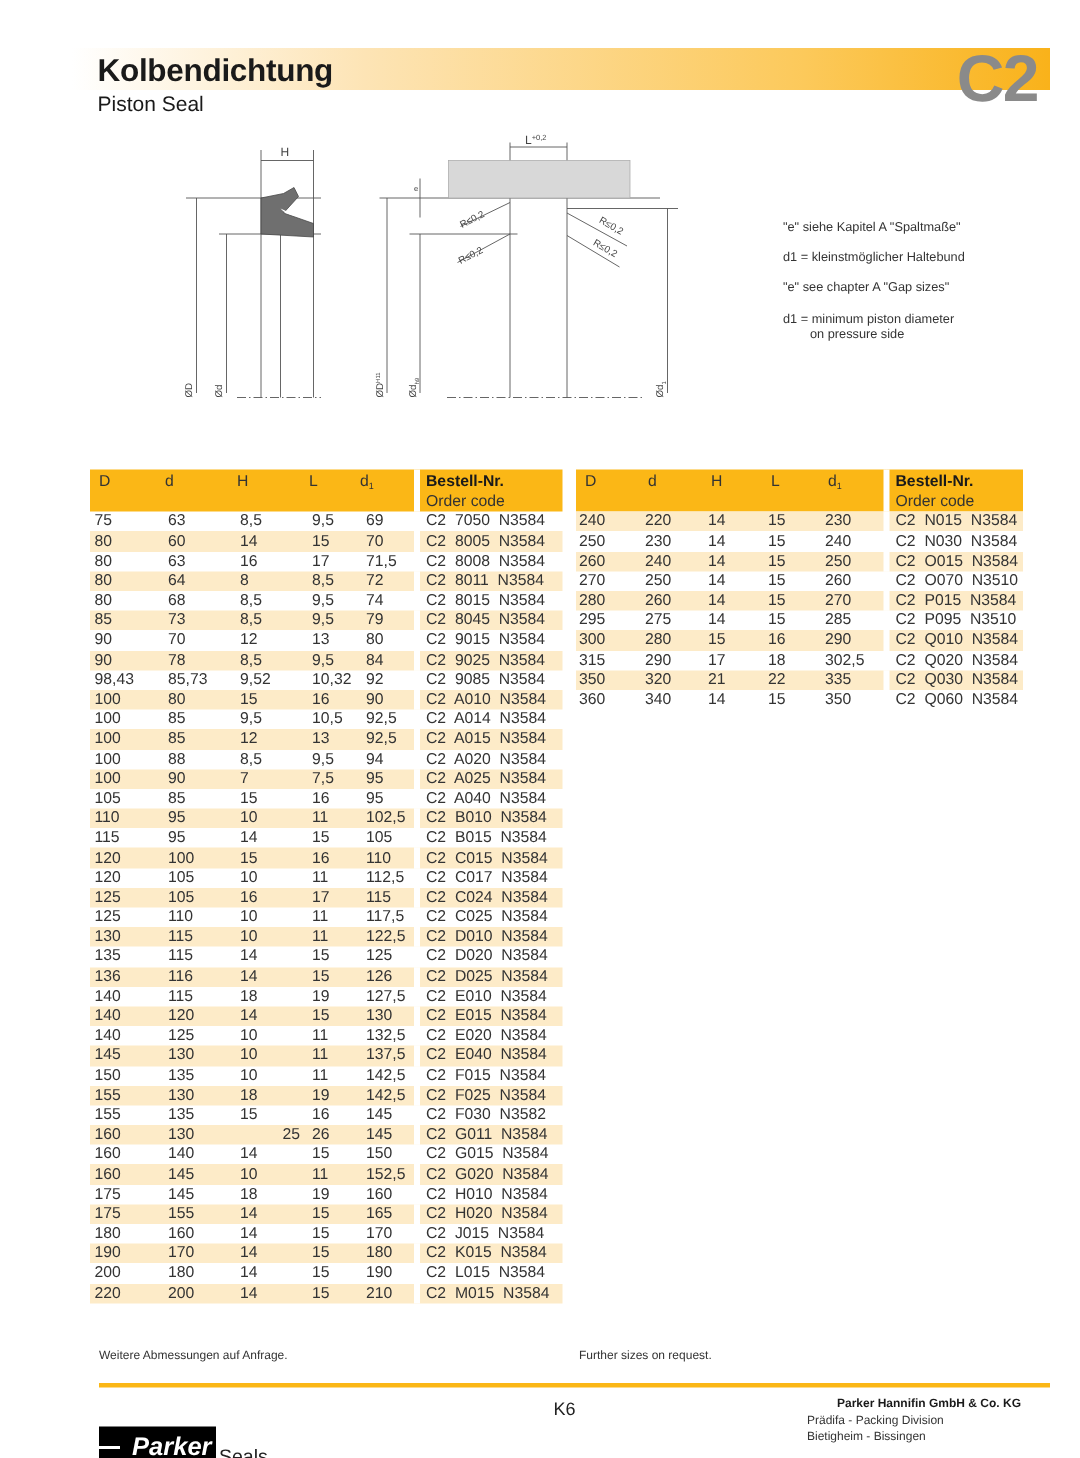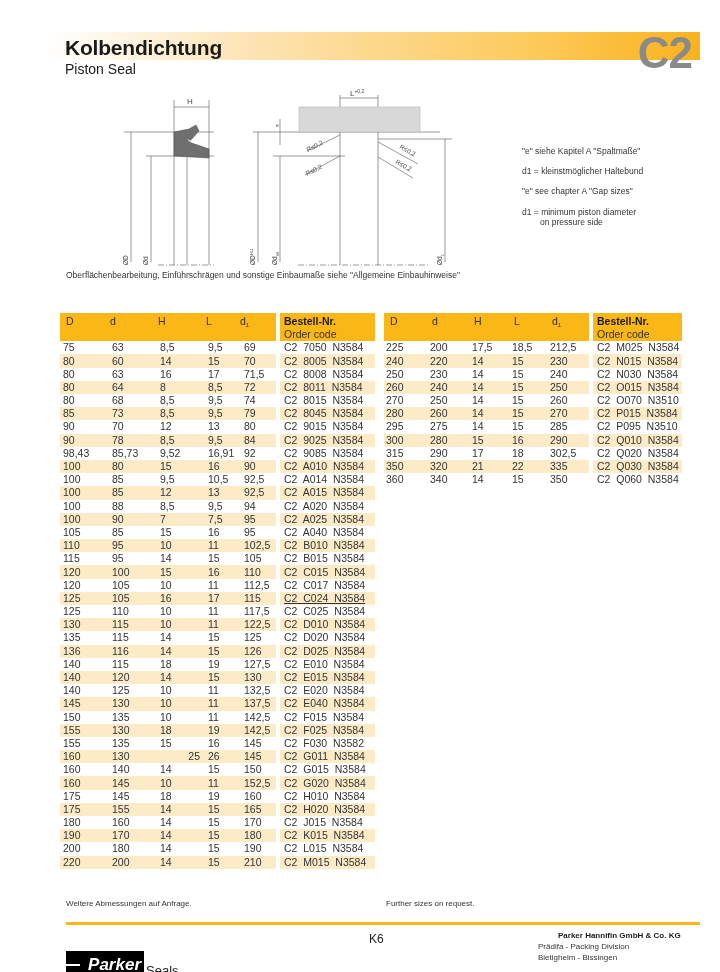--- a/index.html
+++ b/index.html
@@ -107,21 +107,20 @@
 
 <div class="notes">
   <div>"e" siehe Kapitel A "Spaltmaße"</div>
   <div>d1 = kleinstmöglicher Haltebund</div>
   <div>"e" see chapter  A "Gap sizes"</div>
   <div style="margin-bottom:0">d1 = minimum piston diameter</div>
   <div class="indent">on pressure side</div>
 </div>
 
 <div class="install-note">
-  <div>Oberflächenbearbeitung, Einführschrägen und sonstige Einbaumaße siehe "Allgemeine Einbauhinweise"</div>
 </div>
 
 <table class="seal" id="tbl-left">
   <colgroup>
       <col class="c1">
       <col class="c2">
       <col class="c3">
       <col class="c4">
       <col class="c5">
       <col class="c6">
@@ -198,21 +197,21 @@
         <td style="padding-left: 8px;">78</td>
         <td style="padding-left: 8px;">8,5</td>
         <td style="padding-left: 8px;">9,5</td>
         <td style="padding-left: 4px;">84</td>
         <td class="code" style="white-space: pre;">C2  9025  N3584</td>
       </tr>
       <tr>
         <td style="padding-left: 3px;">98,43</td>
         <td style="padding-left: 8px;">85,73</td>
         <td style="padding-left: 8px;">9,52</td>
-        <td style="padding-left: 8px;">16,91</td>
+        <td style="padding-left: 8px;">10,32</td>
         <td style="padding-left: 4px;">92</td>
         <td class="code" style="white-space: pre;">C2  9085  N3584</td>
       </tr>
       <tr class="alt">
         <td style="padding-left: 3px;">100</td>
         <td style="padding-left: 8px;">80</td>
         <td style="padding-left: 8px;">15</td>
         <td style="padding-left: 8px;">16</td>
         <td style="padding-left: 4px;">90</td>
         <td class="code" style="white-space: pre;">C2  A010  N3584</td>
@@ -288,21 +287,21 @@
         <td style="padding-left: 8px;">11</td>
         <td style="padding-left: 4px;">112,5</td>
         <td class="code" style="white-space: pre;">C2  C017  N3584</td>
       </tr>
       <tr class="alt">
         <td style="padding-left: 3px;">125</td>
         <td style="padding-left: 8px;">105</td>
         <td style="padding-left: 8px;">16</td>
         <td style="padding-left: 8px;">17</td>
         <td style="padding-left: 4px;">115</td>
-        <td class="code" style="white-space: pre; text-decoration: underline;">C2  C024  N3584</td>
+        <td class="code" style="white-space: pre;">C2  C024  N3584</td>
       </tr>
       <tr>
         <td style="padding-left: 3px;">125</td>
         <td style="padding-left: 8px;">110</td>
         <td style="padding-left: 8px;">10</td>
         <td style="padding-left: 8px;">11</td>
         <td style="padding-left: 4px;">117,5</td>
         <td class="code" style="white-space: pre;">C2  C025  N3584</td>
       </tr>
       <tr class="alt">
@@ -473,28 +472,20 @@
     <tr>
       <th class="pad-l">D</th>
       <th class="pad-l">d</th>
       <th class="pad-l">H</th>
       <th class="pad-l">L</th>
       <th class="pad-l"><span>d</span><span class="sub">1</span></th>
       <th class="code"><b>Bestell-Nr.</b><br><span>Order code</span></th>
     </tr>
   </thead>
   <tbody>
-      <tr>
-        <td style="padding-left: 2px;">225</td>
-        <td style="padding-left: 4px;">200</td>
-        <td style="padding-left: 4px;">17,5</td>
-        <td style="padding-left: 4px;">18,5</td>
-        <td style="padding-left: 4px;">212,5</td>
-        <td class="code" style="white-space: pre;">C2  M025  N3584</td>
-      </tr>
       <tr class="alt">
         <td style="padding-left: 2px;">240</td>
         <td style="padding-left: 4px;">220</td>
         <td style="padding-left: 4px;">14</td>
         <td style="padding-left: 4px;">15</td>
         <td style="padding-left: 4px;">230</td>
         <td class="code" style="white-space: pre;">C2  N015  N3584</td>
       </tr>
       <tr>
         <td style="padding-left: 2px;">250</td>

